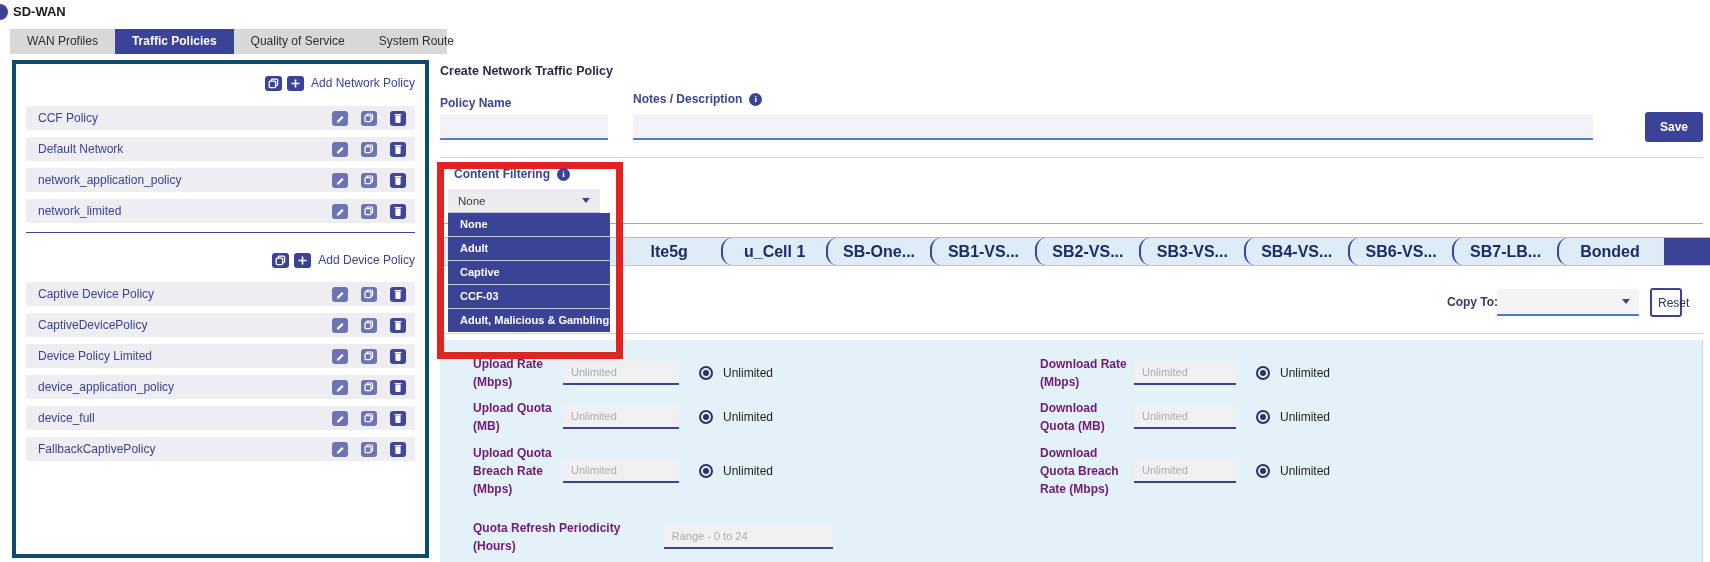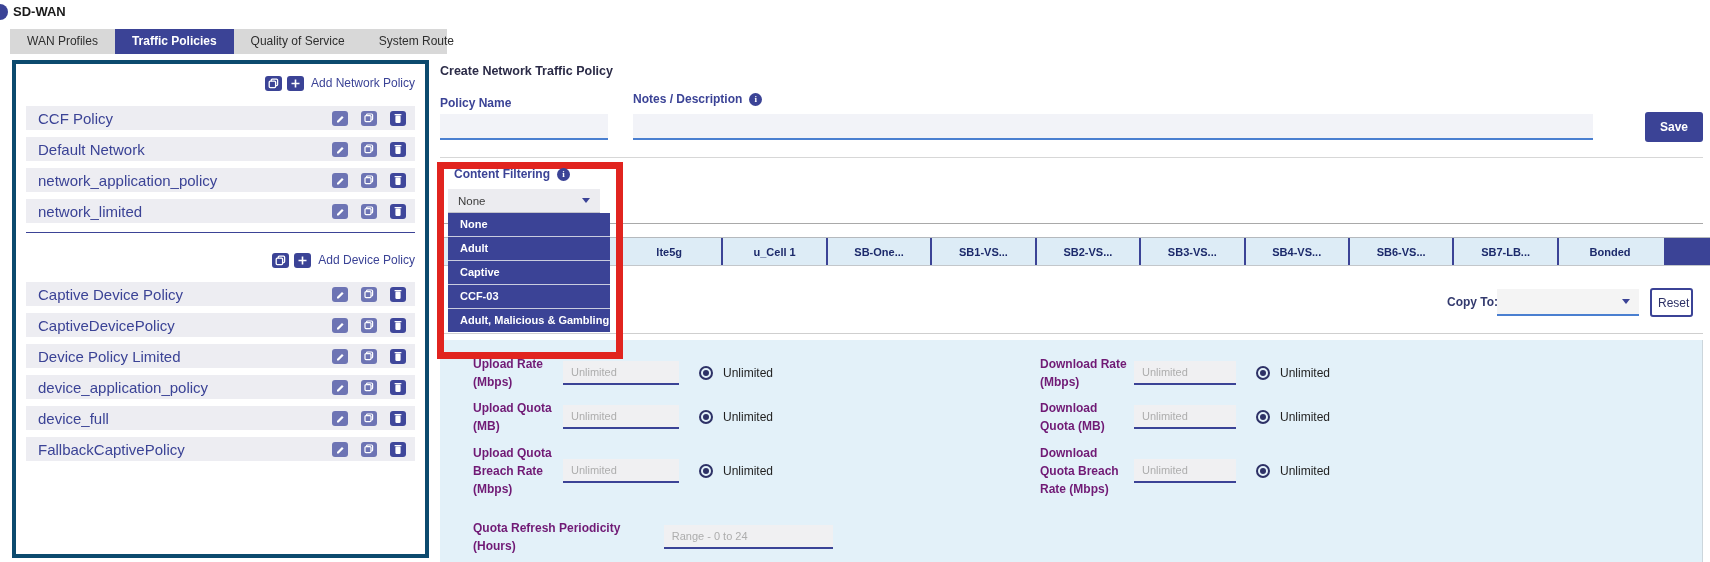--- a/index.html
+++ b/index.html
@@ -18,21 +18,21 @@
   .lpanel{position:absolute;left:12px;top:60px;width:417px;height:498px;border:4px solid #0c4a6e;background:#fff;box-sizing:border-box;}
   .panel-header{position:absolute;right:10px;display:flex;align-items:center;height:20px;}
   #net-header{top:9px;}
   #dev-header{top:186px;}
   .add-icon{width:17px;height:15px;border-radius:3px;background:#3b4396;display:inline-flex;align-items:center;justify-content:center;margin-left:5px;cursor:pointer;}
   .add-label{color:#3b4396;font-size:12px;margin-left:7px;cursor:pointer;}
   .plist{position:absolute;left:10px;right:10px;}
   #network-list{top:42px;}
   #device-list{top:218px;}
   .policy-row{height:24px;background:#ededf2;display:flex;align-items:center;padding:0 9px 0 12px;margin-bottom:7px;}
-  .policy-name{color:#3b4396;font-size:15px;flex:1;white-space:nowrap;overflow:hidden;}
+  .policy-name{color:#3b4396;font-size:12px;flex:1;white-space:nowrap;overflow:hidden;}
   .row-actions{display:flex;gap:13px;align-items:center;}
   .mini-btn{width:16px;height:15px;border-radius:3px;display:flex;align-items:center;justify-content:center;cursor:pointer;}
   .mini-btn.edit,.mini-btn.dup{background:#6d74b4;}
   .mini-btn.del{background:#3f479b;}
   .divider-navy{position:absolute;left:10px;right:10px;top:168px;border-top:1px solid #3b4396;}
 
   
   .section-title{position:absolute;left:440px;top:64px;font-size:12.5px;font-weight:bold;color:#2b2b47;}
   .field-label{font-size:12px;font-weight:bold;color:#3b4396;}
   #policy-label{position:absolute;left:440px;top:96px;}
@@ -42,29 +42,29 @@
   #notes-input{left:633px;top:114px;width:960px;}
   #save-btn{position:absolute;left:1645px;top:112px;width:58px;height:30px;background:#3b4396;color:#fff;border:none;border-radius:3px;font-weight:bold;font-size:12px;cursor:pointer;font-family:"Liberation Sans",sans-serif;}
 
   .hline{position:absolute;height:0;border-top:1px solid #d7d7d7;}
   #div1{left:440px;top:157px;width:1263px;}
   #div2{left:440px;top:223px;width:1263px;border-top-color:#a9a9a9;}
   #div3{left:440px;top:333px;width:1263px;border-top-color:#cfcfcf;}
 
   
   #iface-row{position:absolute;left:440px;top:237px;width:1270px;height:29px;background:#ddecf6;border-top:1px solid #b5b9bd;border-bottom:1px solid #c3c7cb;box-sizing:border-box;display:flex;padding-left:177px;}
-  .iface-tab{width:105px;box-sizing:border-box;display:flex;align-items:center;justify-content:center;font-size:11px;font-weight:bold;color:#1c2a6b;cursor:pointer;white-space:nowrap;}
+  .iface-tab{width:105px;box-sizing:border-box;display:flex;align-items:center;justify-content:center;font-size:16px;font-weight:bold;color:#1c2a6b;cursor:pointer;white-space:nowrap;border-radius:11px;}
   .iface-tab + .iface-tab{border-left:2px solid #3b4396;}
   .iface-end{width:46px;background:#3b4396;margin-left:3px;cursor:pointer;}
 
   
   #copyto-label{position:absolute;left:1447px;top:295px;font-size:12px;font-weight:bold;color:#333a6e;}
   #copyto-select{position:absolute;left:1497px;top:289px;width:142px;height:27px;background:#f4f4f4;border-bottom:2px solid #4a7fd0;box-sizing:border-box;display:flex;align-items:center;padding:0 9px;cursor:pointer;font-size:11.5px;color:#444;}
   .caret{width:0;height:0;border-left:4.5px solid transparent;border-right:4.5px solid transparent;border-top:5.5px solid #3b4396;margin-left:auto;}
-  #reset-btn{position:absolute;left:1650px;top:288px;width:43px;height:29px;background:#fff;border:2px solid #3b4396;border-radius:3px;color:#2d3166;font-size:12px;cursor:pointer;font-family:"Liberation Sans",sans-serif;}
+  #reset-btn{position:absolute;left:1650px;top:288px;width:32px;height:29px;background:#fff;border:2px solid #3b4396;border-radius:3px;color:#2d3166;font-size:12px;cursor:pointer;font-family:"Liberation Sans",sans-serif;}
 
   
   #limits-panel{position:absolute;left:440px;top:340px;width:1263px;height:222px;background:#e3f1f9;border-right:1px solid #ccd6dc;box-sizing:border-box;}
   .limit-col{position:absolute;width:360px;}
   #limits-left{left:473px;top:352px;}
   #limits-right{left:1040px;top:352px;}
   .limit-row{display:flex;align-items:center;height:42px;}
   .limit-row:nth-child(2){height:46px;}
   .limit-row:nth-child(3){height:62px;}
   .limit-row.quota{height:58px;margin-top:6px;}

